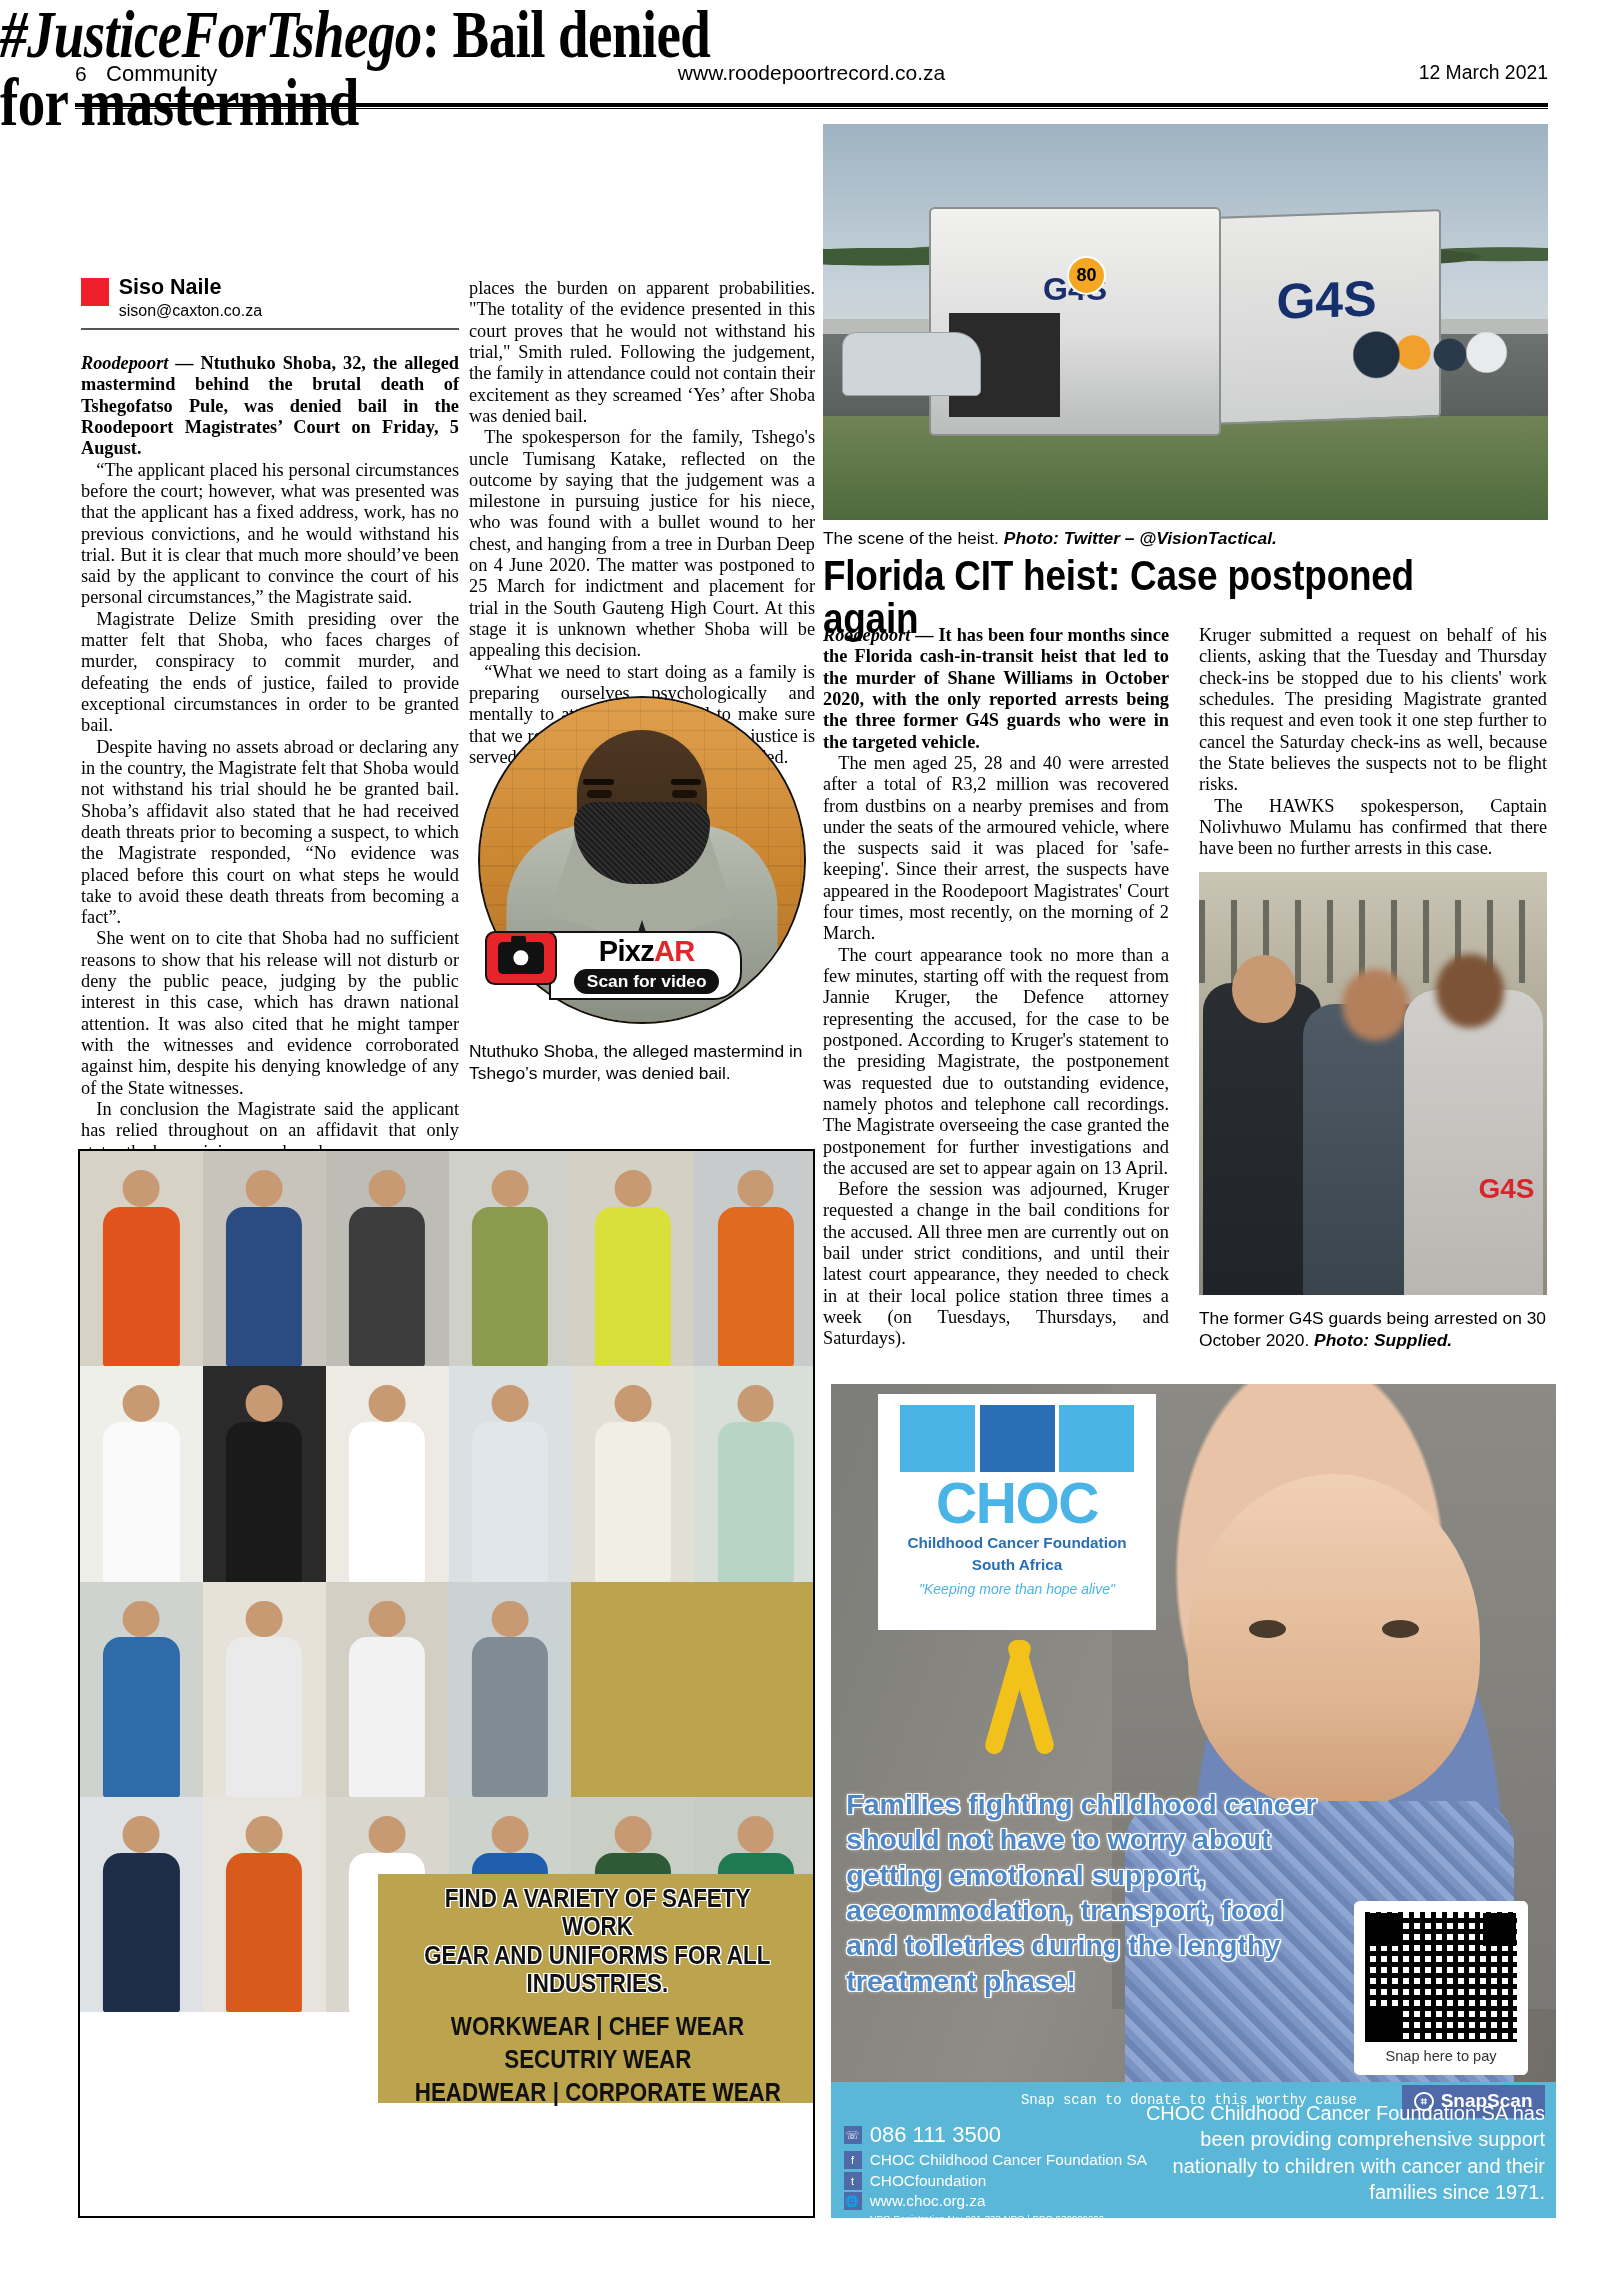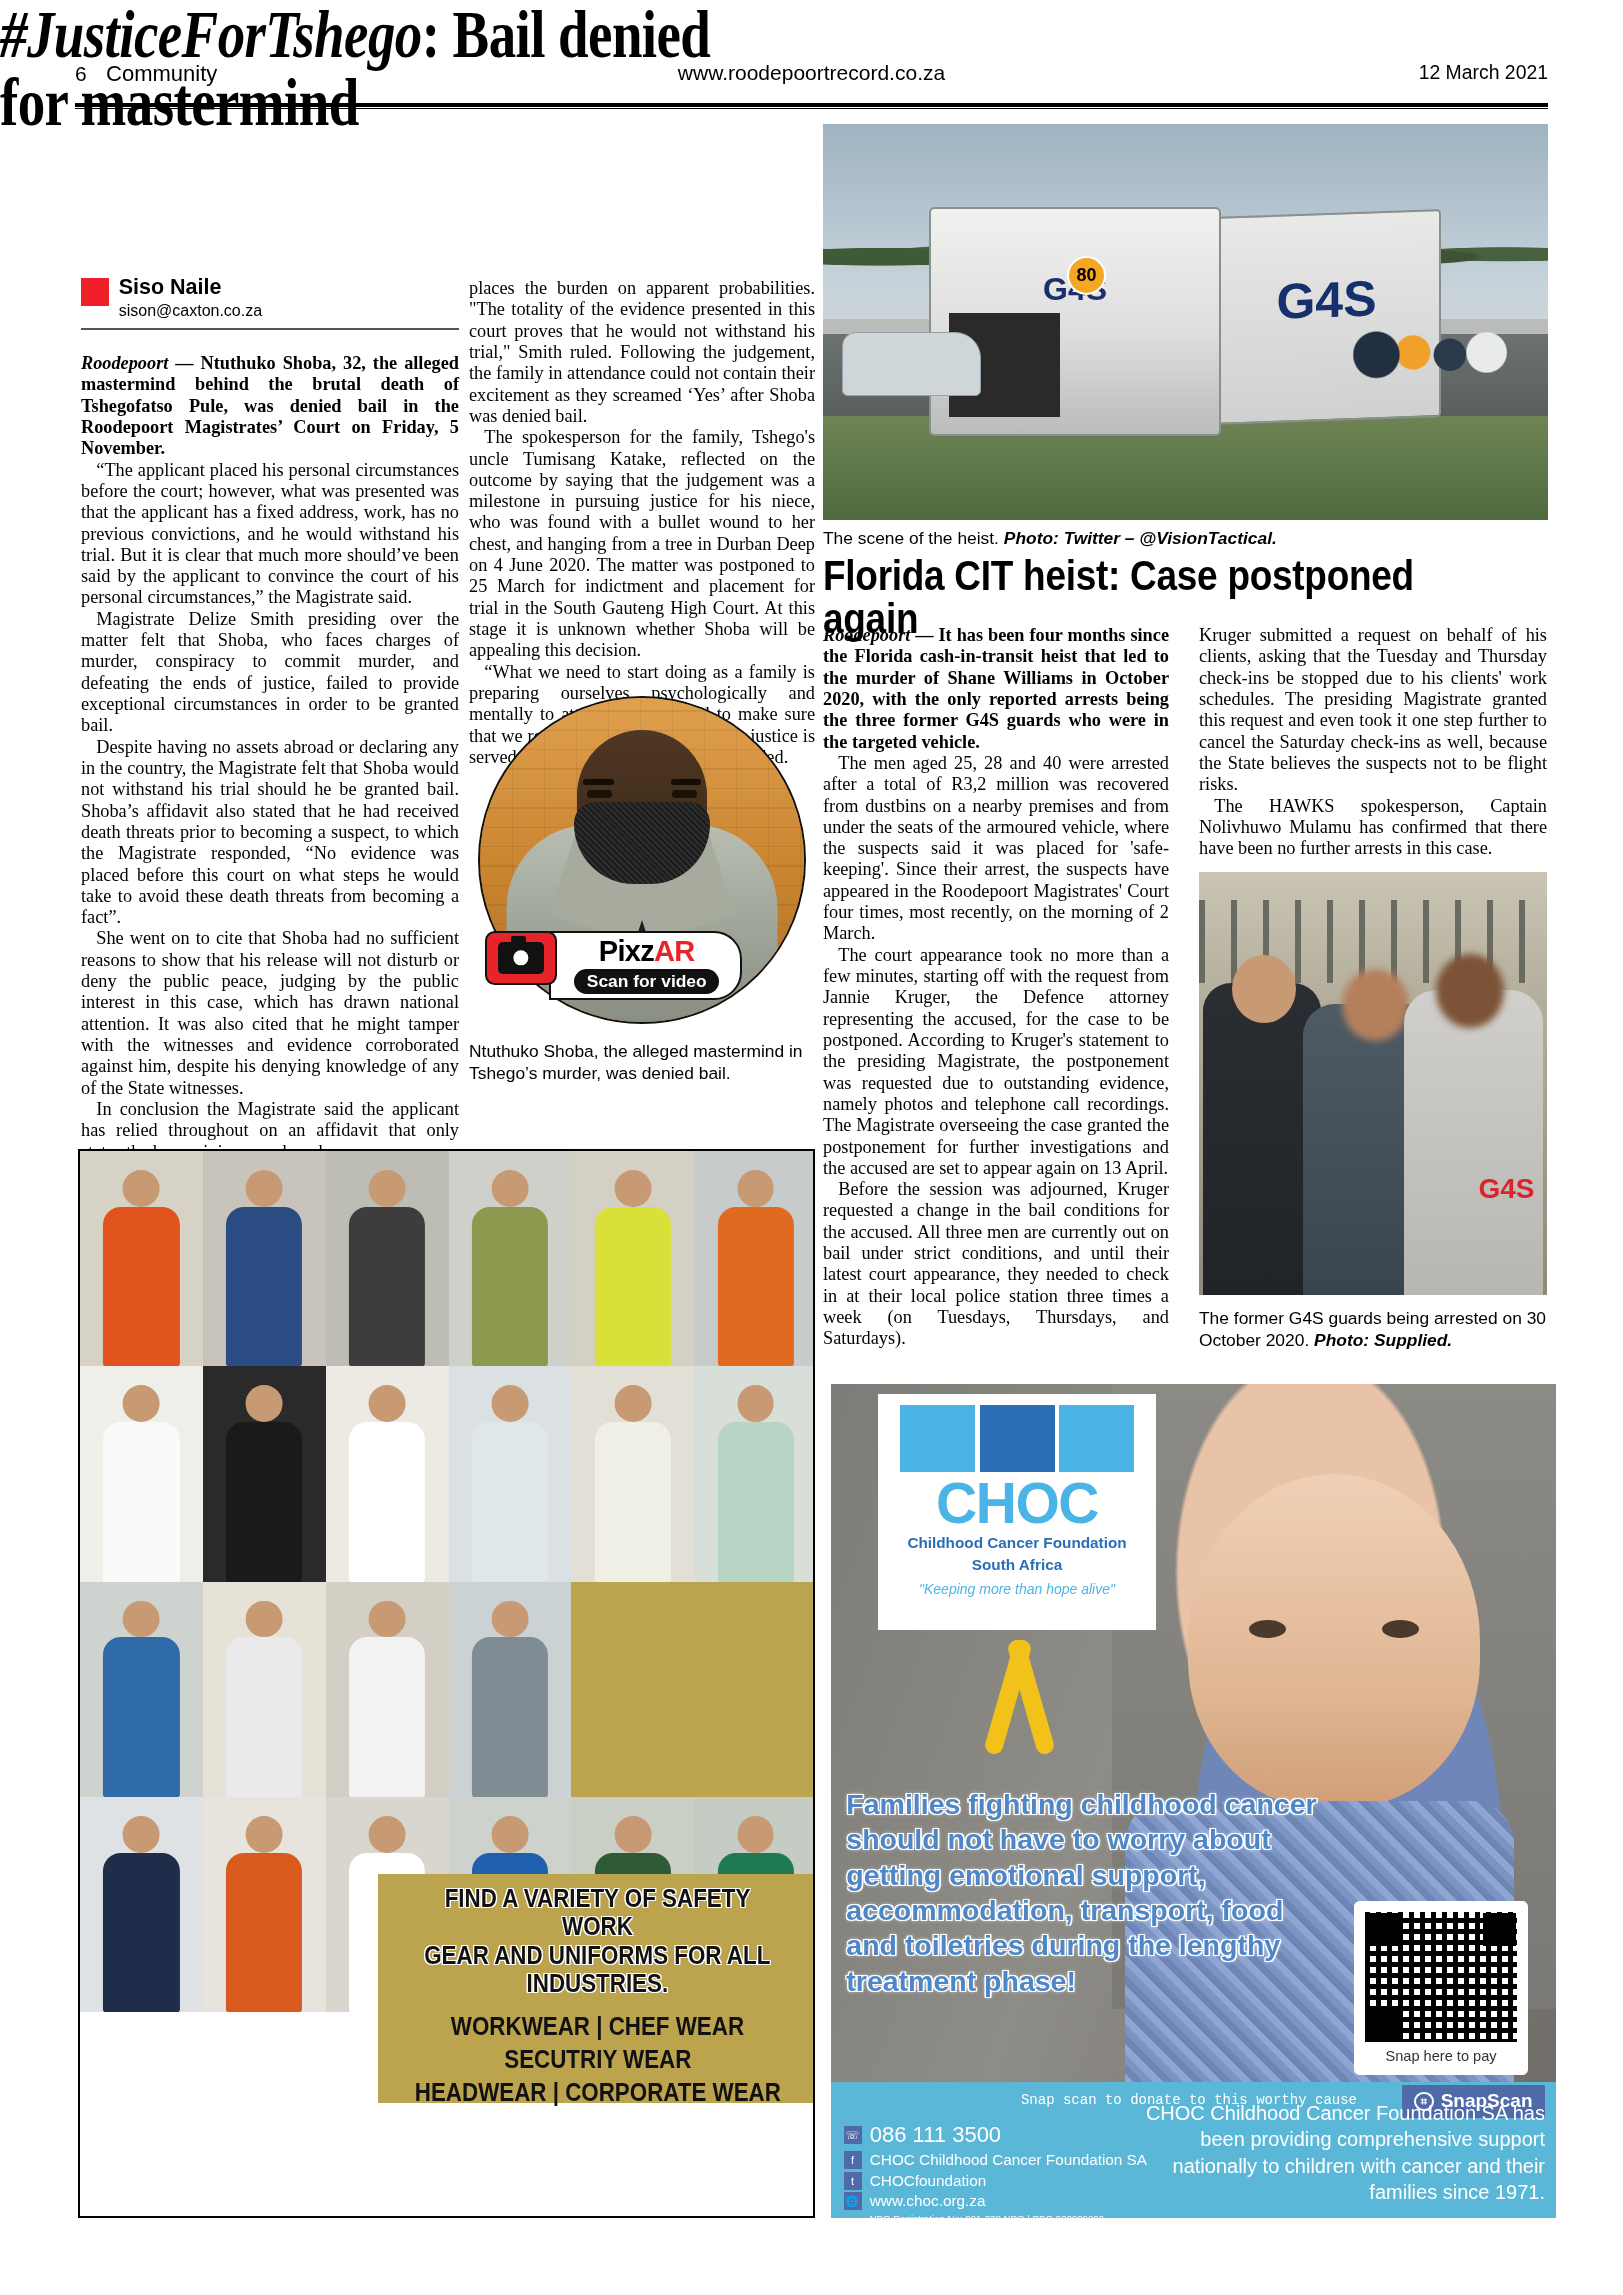--- a/index.html
+++ b/index.html
@@ -259,21 +259,21 @@
       <div class="byline-sq"></div>
       <div>
         <div class="byline-name">Siso Naile</div>
         <div class="byline-mail">sison@caxton.co.za</div>
       </div>
     </div>
     <div class="byline-rule"></div>
   </div>
 
   <div class="col" id="a1c1">
-    <p class="lede"><em>Roodepoort</em><span> — Ntuthuko Shoba, 32, the alleged mastermind behind the brutal death of Tshegofatso Pule, was denied bail in the Roodepoort Magistrates’ Court on Friday, 5 November.</span></p>
+    <p class="lede"><em>Roodepoort</em><span> — Ntuthuko Shoba, 32, the alleged mastermind behind the brutal death of Tshegofatso Pule, was denied bail in the Roodepoort Magistrates’ Court on Friday, 5 August.</span></p>
     <p>“The applicant placed his personal circumstances before the court; however, what was presented was that the applicant has a fixed address, work, has no previous convictions, and he would withstand his trial. But it is clear that much more should’ve been said by the applicant to convince the court of his personal circumstances,” the Magistrate said.</p>
     <p>Magistrate Delize Smith presiding over the matter felt that Shoba, who faces charges of murder, conspiracy to commit murder, and defeating the ends of justice, failed to provide exceptional circumstances in order to be granted bail.</p>
     <p>Despite having no assets abroad or declaring any in the country, the Magistrate felt that Shoba would not withstand his trial should he be granted bail. Shoba’s affidavit also stated that he had received death threats prior to becoming a suspect, to which the Magistrate responded, “No evidence was placed before this court on what steps he would take to avoid these death threats from becoming a fact”.</p>
     <p>She went on to cite that Shoba had no sufficient reasons to show that his release will not disturb or deny the public peace, judging by the public interest in this case, which has drawn national attention.  It was also cited that he might tamper with the witnesses and evidence corroborated against him, despite his denying knowledge of any of the State witnesses.</p>
     <p>In conclusion the Magistrate said the applicant has relied throughout on an affidavit that only states the bare minimum, where he</p>
   </div>
 
   <div class="col" id="a1c2">
     <p class="noind">places the burden on apparent probabilities. "The totality of the evidence presented in this court proves that he would not withstand his trial," Smith ruled.  Following the judgement, the family in attendance could not contain their excitement as they screamed ‘Yes’ after Shoba was denied bail.</p>
     <p>The spokesperson for the family, Tshego's uncle Tumisang Katake, reflected on the outcome by saying that the judgement was a milestone in pursuing justice for his niece, who was found with a bullet wound to her chest, and hanging from a tree in Durban Deep on 4 June 2020. The matter was postponed to 25 March for indictment and placement for trial in the South Gauteng High Court. At this stage it is unknown whether Shoba will be appealing this decision.</p>

